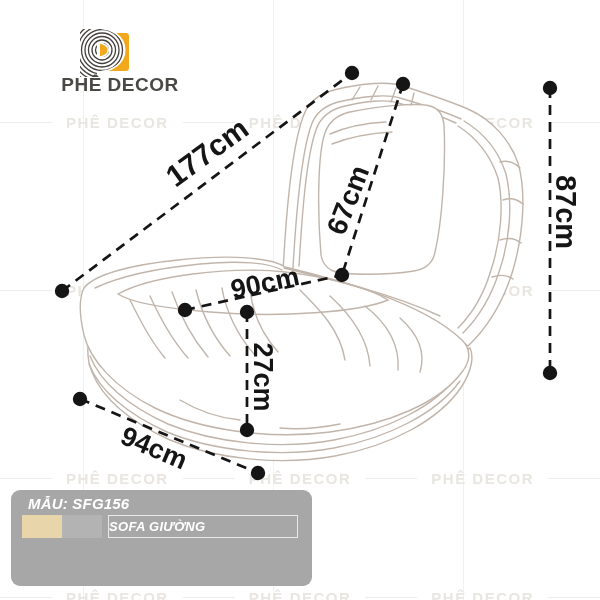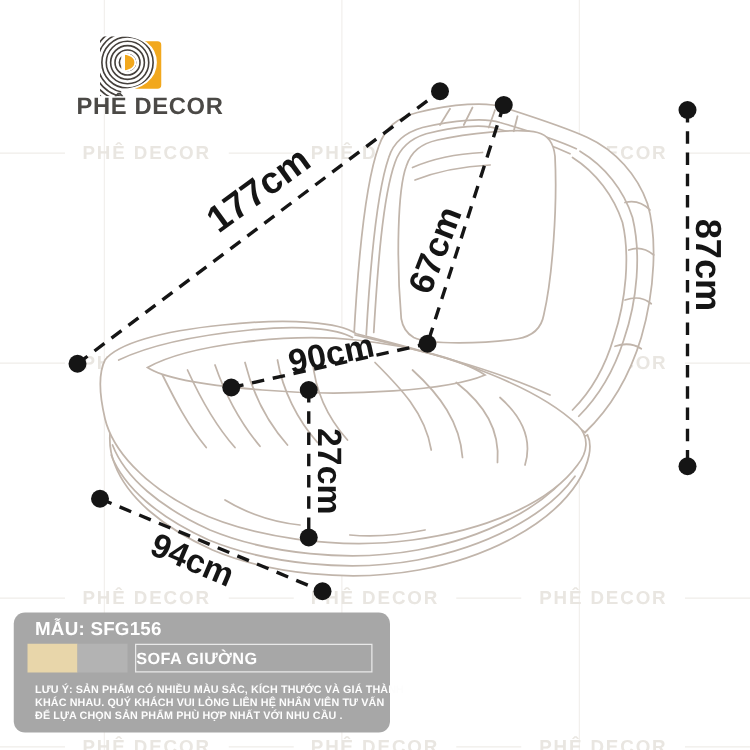--- a/index.html
+++ b/index.html
@@ -16,21 +16,21 @@
     letter-spacing:1.5px;white-space:nowrap;
   }
   .wm-vline{position:absolute;top:0;height:600px;width:1px;background:#f2f0ed;}
   
   .draw-layer{position:absolute;left:0;top:0;z-index:1;}
   
   .logo{position:absolute;left:55px;top:20px;width:140px;height:80px;z-index:2;}
   
   .info-panel{
     position:absolute;left:11px;top:490px;width:301px;height:96px;z-index:3;
-    background:#a7a7a7;border-radius:9px;color:#ffffff;
+    background:#a7a7a7;border-radius:9px;color:#ffffff;font-style:italic;
   }
   .model-label{
     position:absolute;left:17px;top:5px;font-size:15px;font-weight:bold;letter-spacing:0.2px;
   }
   .swatch-row{position:absolute;left:11px;top:25px;height:23px;display:flex;}
   .swatch{width:40px;height:23px;}
   .category-box{
     position:absolute;left:97px;top:25px;width:188px;height:21px;
     border:1.5px solid #e9e9e9;display:flex;align-items:center;justify-content:flex-start;
   }
@@ -245,20 +245,15 @@
 
   <div class="info-panel">
     <div class="model-label">MẪU: SFG156</div>
     <div class="swatch-row">
       <div class="swatch" style="background: rgb(232, 214, 170);"></div>
       <div class="swatch" style="background: rgb(179, 179, 179);"></div>
     </div>
     <div class="category-box">
       <span>SOFA GIƯỜNG</span>
     </div>
-    <div class="note">
-      <div>LƯU Ý: SẢN PHẨM CÓ NHIỀU MÀU SẮC, KÍCH THƯỚC VÀ GIÁ THÀNH</div>
-      <div>KHÁC NHAU. QUÝ KHÁCH VUI LÒNG LIÊN HỆ NHÂN VIÊN TƯ VẤN</div>
-      <div>ĐỂ LỰA CHỌN SẢN PHẨM PHÙ HỢP NHẤT VỚI NHU CẦU .</div>
-    </div>
   </div>
 
 </div>
 
 </body></html>

